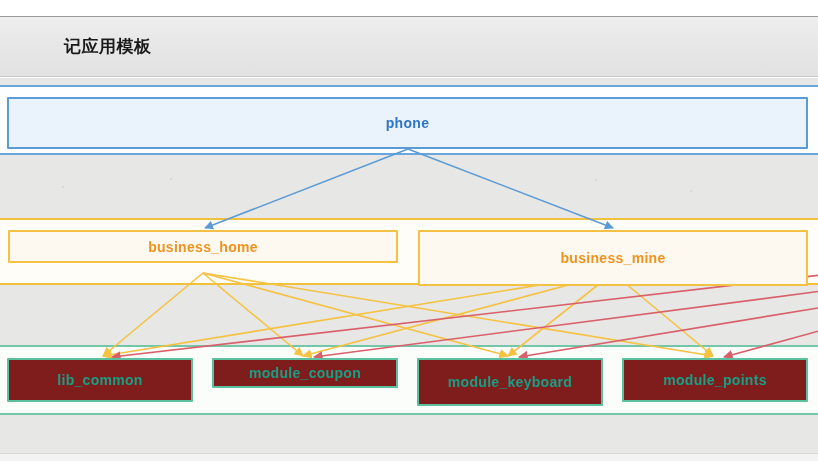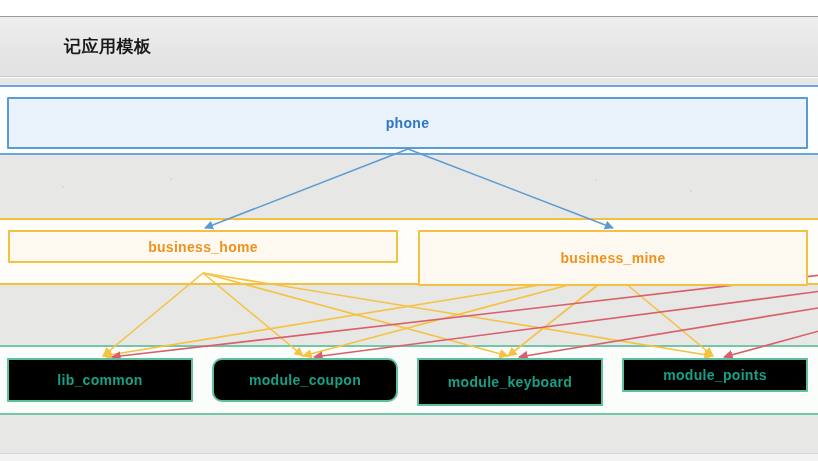--- a/index.html
+++ b/index.html
@@ -110,21 +110,21 @@
     background: #eaf2fc;
     border: 2px solid #5b9bd5;
     color: #2f75c5;
   }
   .node-business {
     background: #fdf9f0;
     border: 2px solid #f3c244;
     color: #f0921e;
   }
   .node-module {
-    background: #000000;
+    background: #7f1d1d;
     border: 2px solid #5cbfa0;
     color: #16a085;
   }
 
   
   .edges {
     position: absolute;
     left: 0;
     top: 0;
     width: 818px;
@@ -198,26 +198,26 @@
         </div>
         <div class="node node-business" style="left: 8px; top: 152px; width: 390px; height: 33px;">
           <span>business_home</span>
         </div>
         <div class="node node-business" style="left: 418px; top: 152px; width: 390px; height: 56px;">
           <span>business_mine</span>
         </div>
         <div class="node node-module" style="left: 7px; top: 280px; width: 186px; height: 44px;">
           <span>lib_common</span>
         </div>
-        <div class="node node-module" style="left: 212px; top: 280px; width: 186px; height: 44px; border-radius: 10px;">
+        <div class="node node-module" style="left: 212px; top: 280px; width: 186px; height: 30px;">
           <span>module_coupon</span>
         </div>
         <div class="node node-module" style="left: 417px; top: 280px; width: 186px; height: 48px;">
           <span>module_keyboard</span>
         </div>
-        <div class="node node-module" style="left: 622px; top: 280px; width: 186px; height: 34px;">
+        <div class="node node-module" style="left: 622px; top: 280px; width: 186px; height: 44px;">
           <span>module_points</span>
         </div>
       </div>
 
     <div class="canvas-bottom-edge"></div>
   </div>
 </div>
 
 </body></html>

